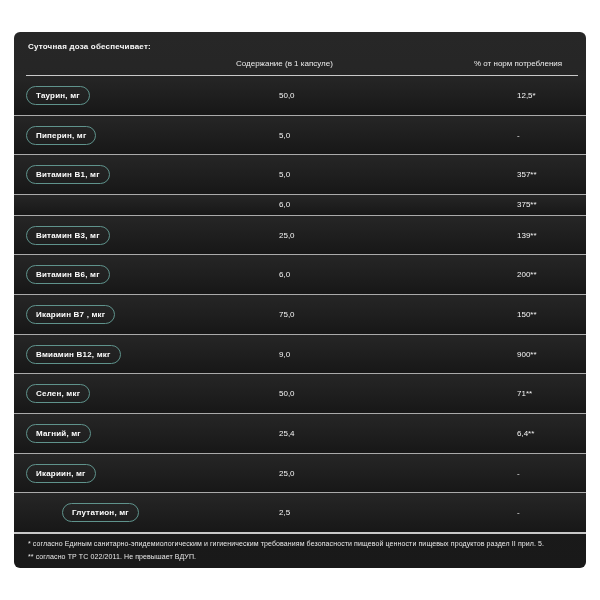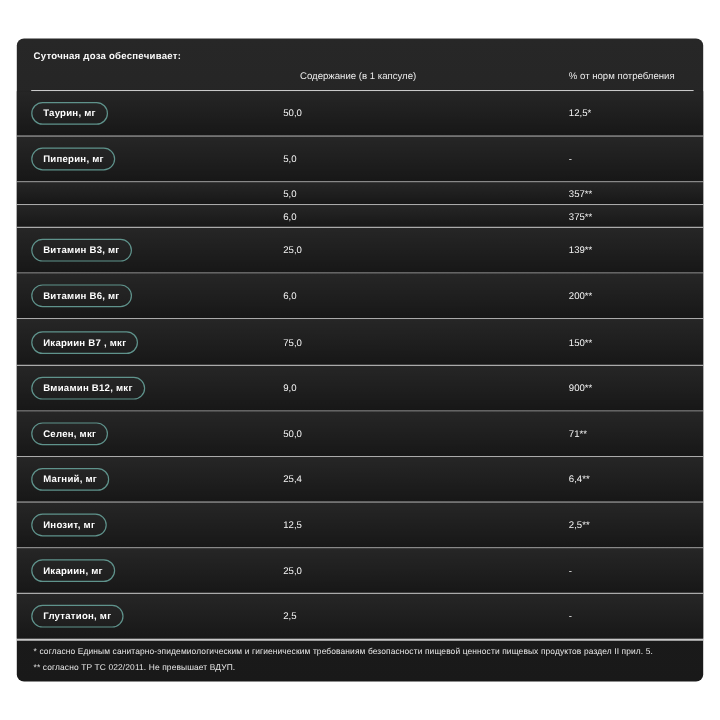--- a/index.html
+++ b/index.html
@@ -10,47 +10,47 @@
     background:linear-gradient(180deg,#272727 0%,#1e1e1e 55%,#191919 100%);
     border-radius:6px; color:#f2f2f2;
   }
   .panel-title {
     position:absolute; top:10px; left:14px;
     font-size:8px; letter-spacing:.2px; color:#fafafa; font-weight:bold;
   }
   .col-head {
     position:absolute; top:27px; font-size:8px; color:#ececec;
   }
-  .col-head.c2 { left:236px; }
+  .col-head.c2 { left:222px; }
   .col-head.c3 { left:460px; }
   .head-divider {
     position:absolute; top:43px; left:12px; width:552px; height:1px;
     background:rgba(230,230,230,.85);
   }
   .rows {
     position:absolute; top:44px; left:0; width:572px; height:458px;
     display:flex; flex-direction:column;
     border-bottom:2px solid rgba(230,230,230,.85);
   }
   .trow {
     position:relative; flex:1 1 auto;
     display:flex; align-items:center;
     background:linear-gradient(180deg,#262626 0%,#1e1e1e 55%,#171717 100%);
     border-bottom:1px solid rgba(222,222,222,.72);
   }
-  .trow:last-child { border-bottom:none; }
+  .trow:last-child { border-bottom:none;padding-left:36px; }
   .pill {
     margin-left:12px; display:inline-flex; align-items:center;
     border:1px solid #5f938c; border-radius:999px;
     padding:4px 9px 4px 9px; max-height:20px;
     background:rgba(255,255,255,0.015);
     white-space:nowrap;
   }
   .pill-label { font-size:8px; color:#ffffff; font-weight:bold; letter-spacing:.2px;text-align:center; }
-  .cell { position:absolute; font-size:8px; color:#f5f5f5; }
+  .cell { position:absolute; font-size:8px; color:#f5f5f5;margin-left:43px; }
   .cell.content { left:222px; }
   .cell.percent { left:460px; }
   .footnotes {
     position:absolute; left:14px; bottom:5px; width:548px;
     font-size:7px; line-height:13px; color:#e9e9e9; letter-spacing:.1px;
   }
 </style>
 </head>
 <body>
 
@@ -71,20 +71,23 @@
 
   <div class="trow">
     <span class="pill">
       <span class="pill-label">Пиперин, мг</span>
     </span>
     <span class="cell content">5,0</span>
     <span class="cell percent">-</span>
   </div>
 
   <div class="trow">
+    <span class="pill">
+      <span class="pill-label">Витамин В1, мг</span>
+    </span>
     <span class="cell content">5,0</span>
     <span class="cell percent">357**</span>
   </div>
 
   <div class="trow">
     <span class="cell content">6,0</span>
     <span class="cell percent">375**</span>
   </div>
 
   <div class="trow">
@@ -129,27 +132,20 @@
   </div>
 
   <div class="trow">
     <span class="pill">
       <span class="pill-label">Магний, мг</span>
     </span>
     <span class="cell content">25,4</span>
     <span class="cell percent">6,4**</span>
   </div>
 
-  <div class="trow">
-    <span class="pill">
-      <span class="pill-label">Инозит, мг</span>
-    </span>
-    <span class="cell content">12,5</span>
-    <span class="cell percent">2,5**</span>
-  </div>
 
   <div class="trow">
     <span class="pill">
       <span class="pill-label">Икариин, мг</span>
     </span>
     <span class="cell content">25,0</span>
     <span class="cell percent">-</span>
   </div>
 
   <div class="trow">

